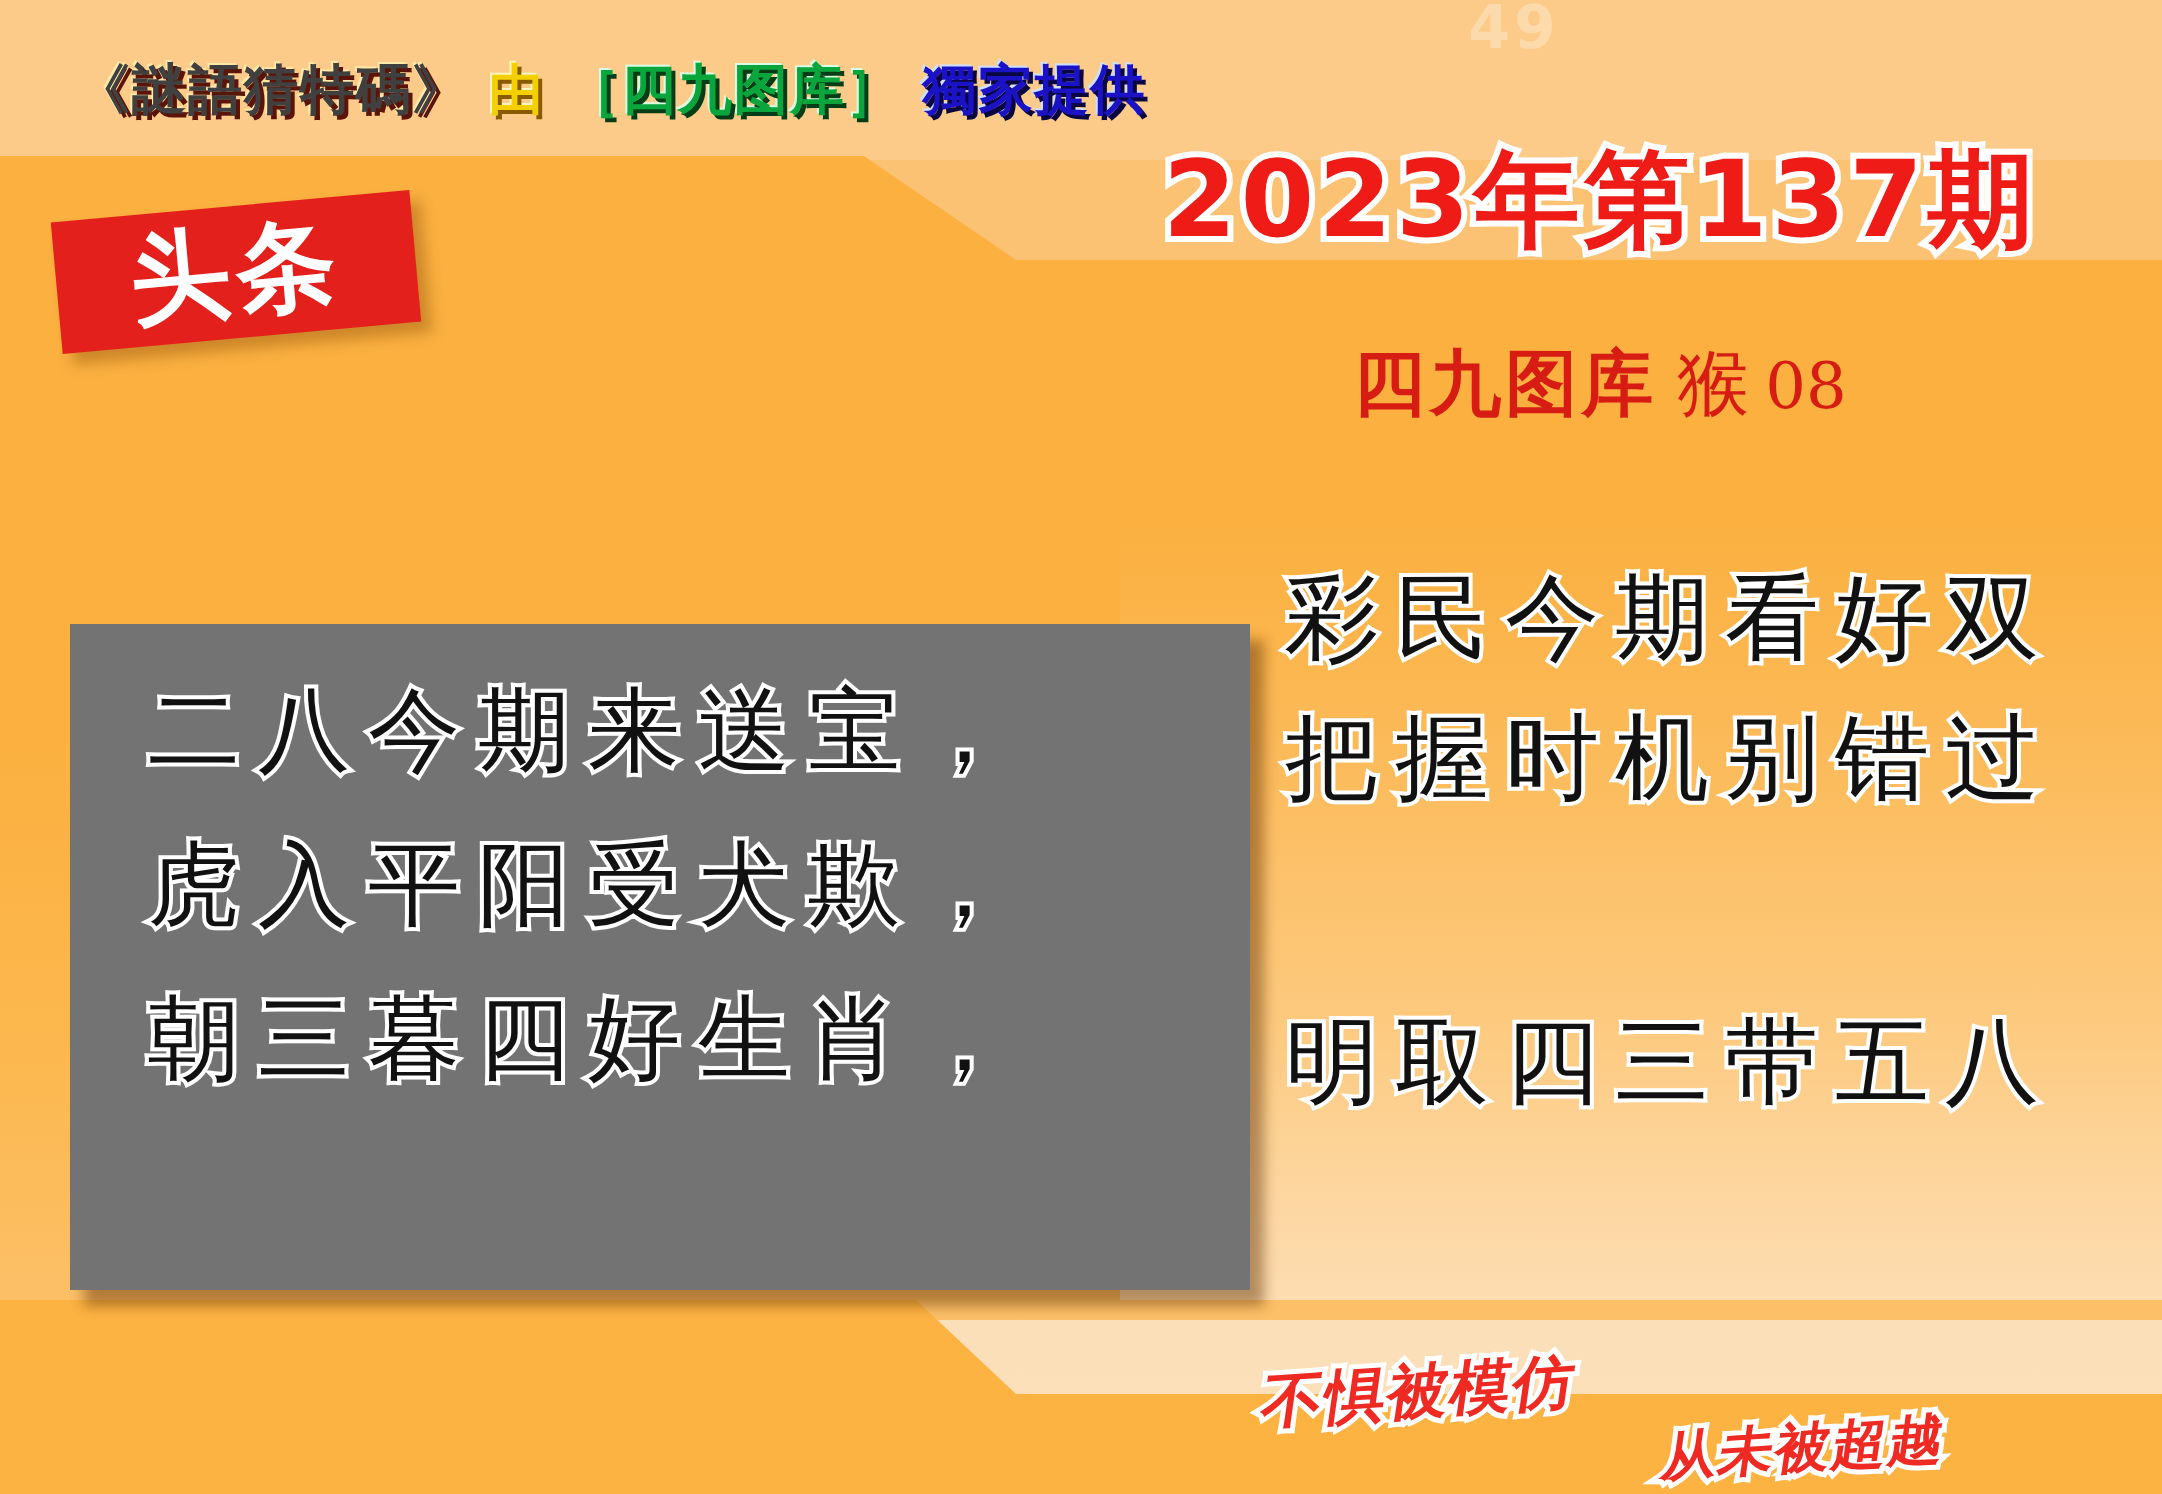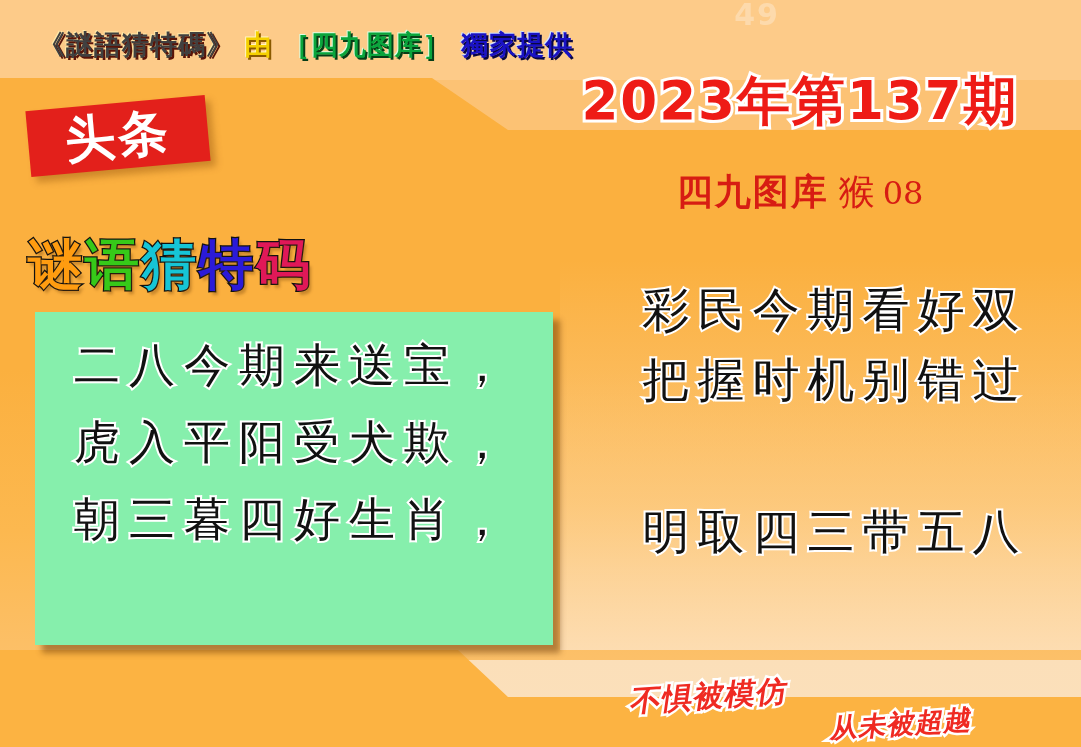--- a/index.html
+++ b/index.html
@@ -167,22 +167,22 @@
     font-family: "DejaVu Serif", "Liberation Serif", serif;
   }
   .brand-line .brand-name { font-weight: bold; letter-spacing: 2px; }
   .brand-line .zodiac { font-weight: normal; margin-left: 10px; }
   .brand-line .zodiac-num { font-weight: normal; margin-left: 8px; font-size: 32px; }
 
   
   .riddle-box {
     position: absolute;
     left: 35px; top: 312px;
-    width: 518px; height: 333px;
-    background: #86efac;
+    width: 590px; height: 333px;
+    background: #737373;
     box-shadow: 7px 8px 6px rgba(90,45,0,0.45);
     padding: 0;
     box-sizing: border-box;
   }
   .riddle-line {
     position: absolute;
     left: 0; width: 518px;
     text-align: center;
     font-size: 46px;
     letter-spacing: 9px;
@@ -263,23 +263,20 @@
     <span class="hl-red">《謎語猜特碼》</span>
     <span class="hl-gold">由</span>
     <span class="hl-green">［四九图库］</span>
     <span class="hl-blue">獨家提供</span>
   </div>
 
   <div class="toutiao">
     <span class="toutiao-text">头条</span>
   </div>
 
-  <div class="rainbow-title">
-    <span class="rt-1">谜</span><span class="rt-2">语</span><span class="rt-3">猜</span><span class="rt-4">特</span><span class="rt-5">码</span>
-  </div>
 
   <div class="issue-title">2023年第137期</div>
 
   <div class="brand-line">
     <span class="brand-name">四九图库</span><span class="zodiac">猴</span><span class="zodiac-num">08</span>
   </div>
 
   <div class="riddle-box">
     <div class="riddle-line l0">二八今期来送宝，</div>
     <div class="riddle-line l1">虎入平阳受犬欺，</div>

